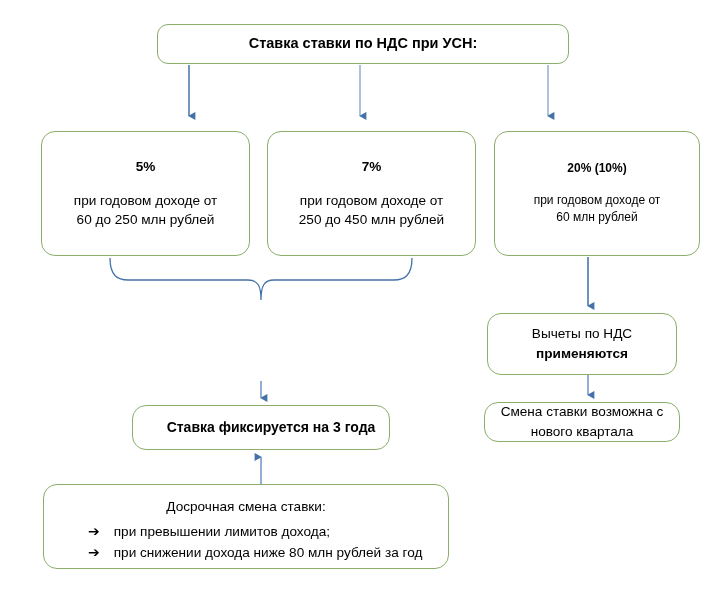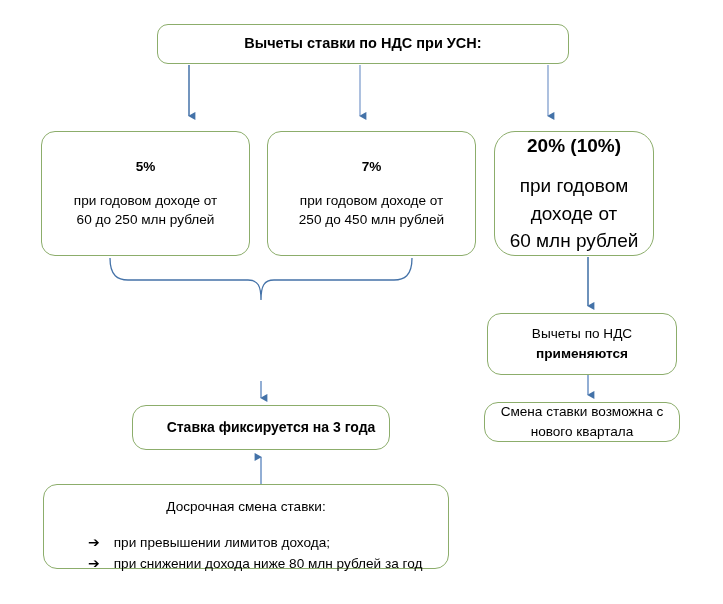--- a/index.html
+++ b/index.html
@@ -41,23 +41,22 @@
   }
   #node-rate-5 {
     left: 41px; top: 131px; width: 209px; height: 125px;
     font-size: 13.6px;
   }
   #node-rate-7 {
     left: 267px; top: 131px; width: 209px; height: 125px;
     font-size: 13.6px;
   }
   #node-rate-20 {
-    left: 494px; top: 131px; width: 160px; height: 125px;
-    font-size: 19px;
-    border-radius: 21px;
+    left: 494px; top: 131px; width: 206px; height: 125px;
+    font-size: 12px;
   }
   #node-no-deduction {
     left: 132px; top: 305px; width: 258px; height: 76px;
     font-size: 13.6px;
   }
   #node-fixed-3y {
     left: 132px; top: 405px; width: 258px; height: 45px;
     font-size: 14px; font-weight: bold; padding-left: 20px;
   }
   #node-early-change {
@@ -69,21 +68,21 @@
   #node-deduction-yes {
     left: 487px; top: 313px; width: 190px; height: 62px;
     font-size: 13.6px;
   }
   #node-quarter-change {
     left: 484px; top: 402px; width: 196px; height: 40px;
     font-size: 13.6px;
   }
 
   
-  .ec-title { margin-bottom: 15px; }
+  .ec-title { margin-bottom: 4px; }
   .ec-list {
     align-self: stretch;
     padding: 0 0 0 44px;
     margin: 0;
     text-align: left;
   }
   .ec-item {
     display: flex;
     align-items: baseline;
     gap: 14px;
@@ -151,21 +150,21 @@
     <g>
       <line x1="588" y1="257" x2="588" y2="306" stroke="#3E6EA4" stroke-width="1.5" marker-end="url(#ah)"></line>
     </g>
 
     <g>
       <line x1="588" y1="375" x2="588" y2="395" stroke="#6E93C6" stroke-width="1.5" marker-end="url(#ah)"></line>
     </g>
   </svg>
 
   <div class="node" id="node-title">
-    <span class="ln">Вычеты ставки по НДС при УСН:</span>
+    <span class="ln">Ставка ставки по НДС при УСН:</span>
   </div>
 
   <div class="node" id="node-rate-5">
     <span class="ln b">5%</span>
     <span class="ln" style="height:14px"></span>
     <span class="ln">при годовом доходе от</span>
     <span class="ln">60 до 250 млн рублей</span>
   </div>
 
   <div class="node" id="node-rate-7">

